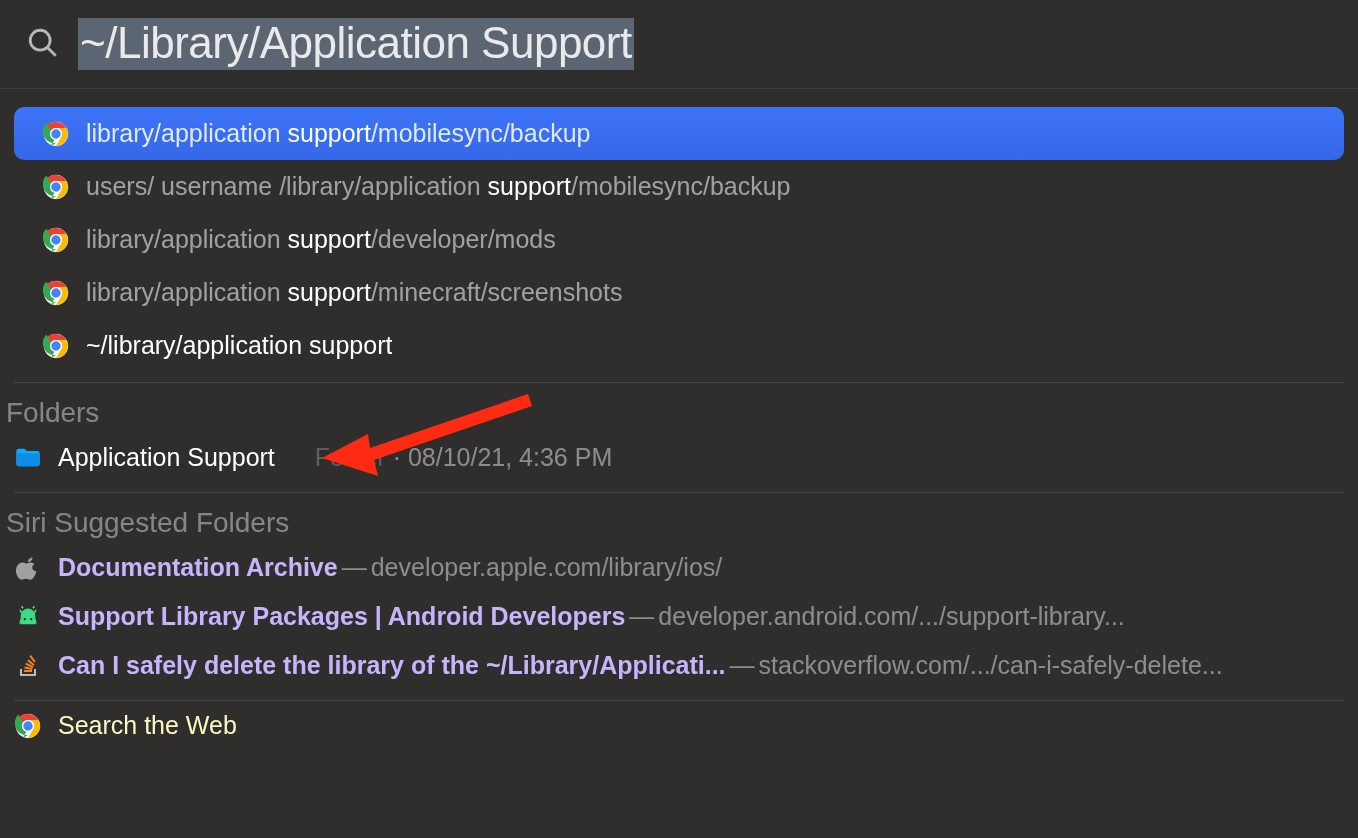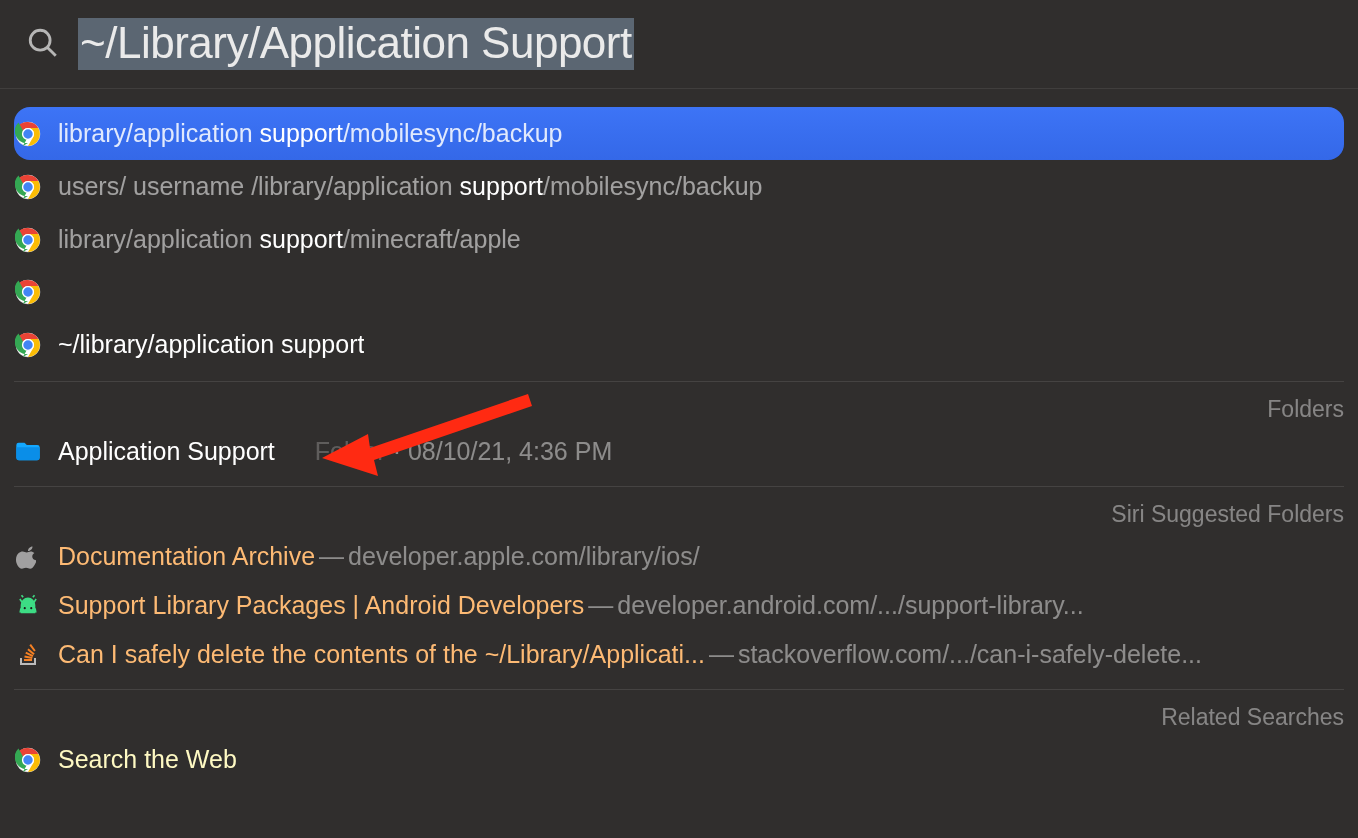--- a/index.html
+++ b/index.html
@@ -45,22 +45,22 @@
   .search-input .selected {
     background: rgba(120,140,160,0.6);
     padding: 0 2px 3px 2px;
   }
   .results {
     padding: 18px 14px 0 14px;
   }
   .result-row {
     display: flex;
     align-items: center;
-    padding: 12px 0;
-    border-radius: 16px;
+    padding: 12px 28px;
+    border-radius: 10px;
     font-size: 25px;
     cursor: pointer;
   }
   .result-row.selected {
     background: linear-gradient(#3d74f6,#3468e8);
   }
   .result-icon {
     width: 28px;
     height: 28px;
     margin-right: 16px;
@@ -76,45 +76,44 @@
     text-overflow: ellipsis;
   }
   .result-row.selected .result-text { color: rgba(255,255,255,0.85); }
   .result-text .hl { color: #fff; font-weight: 500; }
   .result-row.selected .result-text .hl { color: #fff; }
   .section-divider {
     border-top: 1px solid rgba(255,255,255,0.10);
     margin: 10px 14px 0 14px;
   }
   .section-header {
-    font-size: 23px;
+    font-size: 28px;
     color: rgba(255,255,255,0.42);
-    padding: 14px 14px 4px 21px;
+    padding: 14px 14px 4px 6px;
     font-weight: 500;
-    text-align: right;
   }
   .folder-row, .site-row, .related-row {
     display: flex;
     align-items: flex-end;
     padding: 10px 14px;
     font-size: 25px;
     cursor: pointer;
   }
   .folder-icon, .site-icon, .related-icon {
     width: 28px;
     height: 28px;
     margin-right: 16px;
     flex-shrink: 0;
     display: flex;
     align-items: center;
     justify-content: center;
   }
   .folder-name { color: #fff; font-weight: 500; }
   .folder-meta { color: rgba(255,255,255,0.45); margin-left: 10px; }
-  .site-title { color: #fdba74; font-weight: 400; white-space: nowrap; overflow: hidden; text-overflow: ellipsis; max-width: 760px;}
+  .site-title { color: #c4b5fd; font-weight: 700; white-space: nowrap; overflow: hidden; text-overflow: ellipsis; max-width: 760px;}
   .site-dash { color: rgba(255,255,255,0.45); margin: 0 4px; }
   .site-url { color: rgba(255,255,255,0.45); white-space: nowrap; overflow: hidden; text-overflow: ellipsis; flex:1;}
   .related-label { color: #fef9c3; font-weight: 500; }
   
   .annotation-arrow {
     position: absolute;
     top: 388px;
     left: 308px;
     pointer-events: none;
     z-index: 100;
@@ -174,35 +173,36 @@
             <circle cx="12" cy="12" r="11" fill="#fff"></circle>
             <circle cx="12" cy="12" r="11" fill="none" stroke="#dadce0" stroke-width="0.5"></circle>
             <path d="M12 1a11 11 0 0 1 9.5 5.5H12a5.5 5.5 0 0 0-4.76 2.75L3.2 4.2A11 11 0 0 1 12 1z" fill="#ea4335"></path>
             <path d="M21.5 6.5A11 11 0 0 1 12 23l4.76-8.25A5.5 5.5 0 0 0 12 6.5h9.5z" fill="#fbbc05"></path>
             <path d="M12 23A11 11 0 0 1 3.2 4.2l4.04 7A5.5 5.5 0 0 0 12 17.5l-4.76 8.25z" fill="#34a853" transform="translate(0 -2.75)"></path>
             <circle cx="12" cy="12" r="5" fill="#4285f4"></circle>
             <circle cx="12" cy="12" r="4" fill="#fff" opacity="0"></circle>
             <circle cx="12" cy="12" r="5" fill="none" stroke="#fff" stroke-width="1.3"></circle>
           </svg>
         </span>
-        <span class="result-text"><span>library/application </span><span class="hl">support</span><span>/minecraft/apple</span></span>
+        <span class="result-text"><span>library/application </span><span class="hl">support</span><span>/developer/mods</span></span>
       </div>
       <div class="result-row">
         <span class="result-icon">
           <svg viewBox="0 0 24 24" width="26" height="26">
             <circle cx="12" cy="12" r="11" fill="#fff"></circle>
             <circle cx="12" cy="12" r="11" fill="none" stroke="#dadce0" stroke-width="0.5"></circle>
             <path d="M12 1a11 11 0 0 1 9.5 5.5H12a5.5 5.5 0 0 0-4.76 2.75L3.2 4.2A11 11 0 0 1 12 1z" fill="#ea4335"></path>
             <path d="M21.5 6.5A11 11 0 0 1 12 23l4.76-8.25A5.5 5.5 0 0 0 12 6.5h9.5z" fill="#fbbc05"></path>
             <path d="M12 23A11 11 0 0 1 3.2 4.2l4.04 7A5.5 5.5 0 0 0 12 17.5l-4.76 8.25z" fill="#34a853" transform="translate(0 -2.75)"></path>
             <circle cx="12" cy="12" r="5" fill="#4285f4"></circle>
             <circle cx="12" cy="12" r="4" fill="#fff" opacity="0"></circle>
             <circle cx="12" cy="12" r="5" fill="none" stroke="#fff" stroke-width="1.3"></circle>
           </svg>
         </span>
+        <span class="result-text"><span>library/application </span><span class="hl">support</span><span>/minecraft/screenshots</span></span>
       </div>
       <div class="result-row">
         <span class="result-icon">
           <svg viewBox="0 0 24 24" width="26" height="26">
             <circle cx="12" cy="12" r="11" fill="#fff"></circle>
             <circle cx="12" cy="12" r="11" fill="none" stroke="#dadce0" stroke-width="0.5"></circle>
             <path d="M12 1a11 11 0 0 1 9.5 5.5H12a5.5 5.5 0 0 0-4.76 2.75L3.2 4.2A11 11 0 0 1 12 1z" fill="#ea4335"></path>
             <path d="M21.5 6.5A11 11 0 0 1 12 23l4.76-8.25A5.5 5.5 0 0 0 12 6.5h9.5z" fill="#fbbc05"></path>
             <path d="M12 23A11 11 0 0 1 3.2 4.2l4.04 7A5.5 5.5 0 0 0 12 17.5l-4.76 8.25z" fill="#34a853" transform="translate(0 -2.75)"></path>
             <circle cx="12" cy="12" r="5" fill="#4285f4"></circle>
@@ -258,28 +258,27 @@
         <span class="site-dash"> — </span>
         <span class="site-url">developer.android.com/.../support-library...</span>
       </div>
       <div class="site-row">
         <span class="site-icon">
           <svg viewBox="0 0 24 24" width="24" height="24">
             <path d="M4 15v7h16v-7h-2v5H6v-5z" fill="#bcbbbb"></path>
             <path d="M8 18h8v-2H8zm.3-3.6l7.8 1.6.4-2-7.8-1.6zm1-3.8l7.2 3.4.9-1.8-7.2-3.4zm2-3.6l6.1 5.1 1.3-1.5-6.1-5.1zM15 1l-1.6 1.2 4.7 6.4 1.6-1.2z" fill="#f48024"></path>
           </svg>
         </span>
-        <span class="site-title">Can I safely delete the contents of the ~/Library/Applicati...</span>
+        <span class="site-title">Can I safely delete the library of the ~/Library/Applicati...</span>
         <span class="site-dash"> — </span>
         <span class="site-url">stackoverflow.com/.../can-i-safely-delete...</span>
       </div>
     </div>
 
   <div class="section-divider"></div>
-  <div class="section-header">Related Searches</div>
   <div id="related">
       <div class="related-row">
         <span class="related-icon">
           <svg viewBox="0 0 24 24" width="26" height="26">
             <circle cx="12" cy="12" r="11" fill="#fff"></circle>
             <circle cx="12" cy="12" r="11" fill="none" stroke="#dadce0" stroke-width="0.5"></circle>
             <path d="M12 1a11 11 0 0 1 9.5 5.5H12a5.5 5.5 0 0 0-4.76 2.75L3.2 4.2A11 11 0 0 1 12 1z" fill="#ea4335"></path>
             <path d="M21.5 6.5A11 11 0 0 1 12 23l4.76-8.25A5.5 5.5 0 0 0 12 6.5h9.5z" fill="#fbbc05"></path>
             <path d="M12 23A11 11 0 0 1 3.2 4.2l4.04 7A5.5 5.5 0 0 0 12 17.5l-4.76 8.25z" fill="#34a853" transform="translate(0 -2.75)"></path>
             <circle cx="12" cy="12" r="5" fill="#4285f4"></circle>

